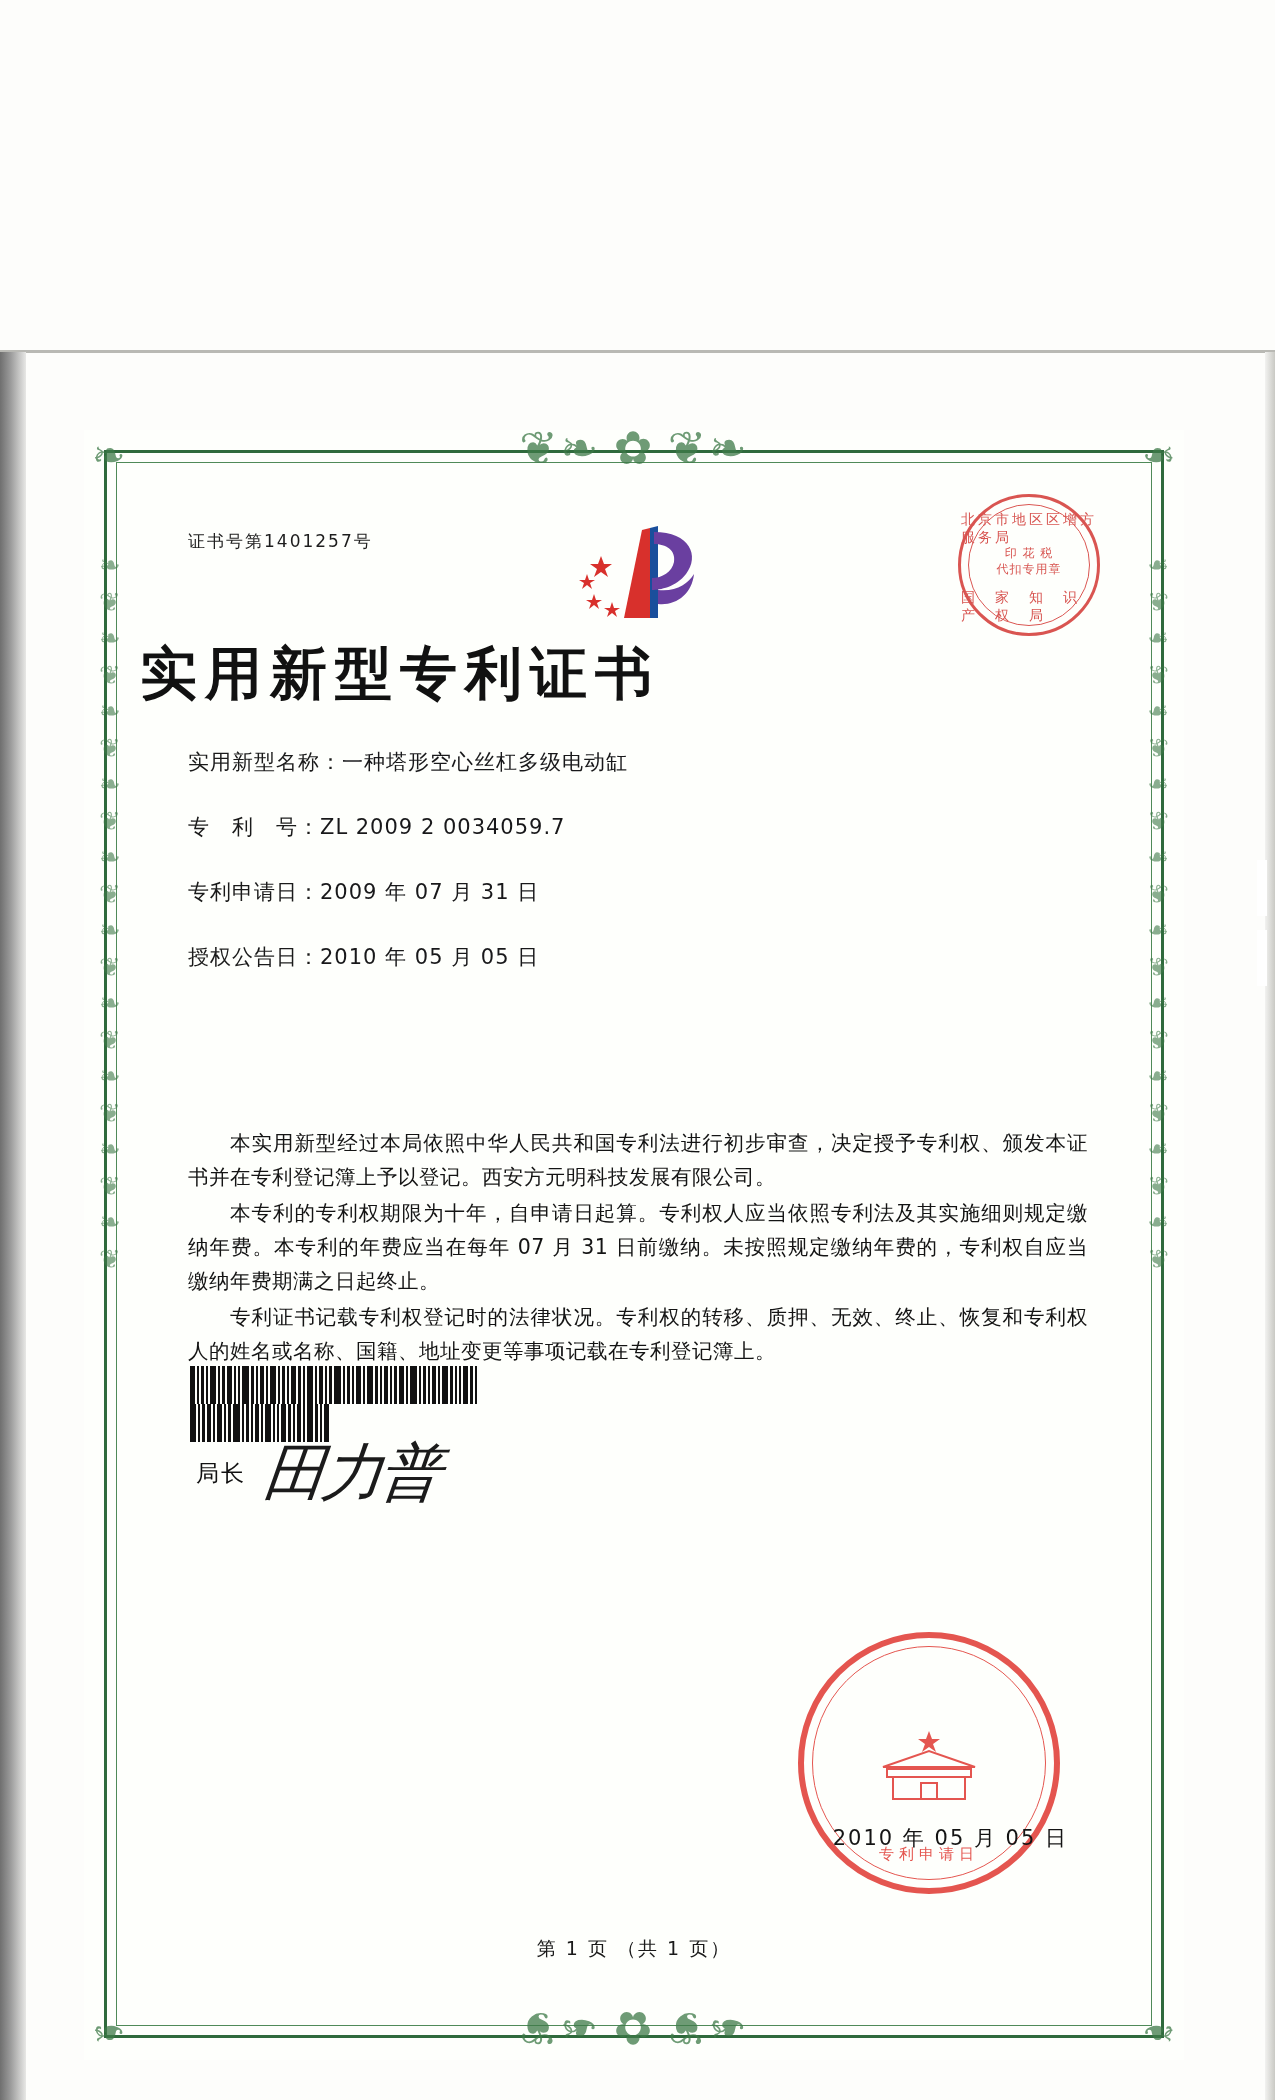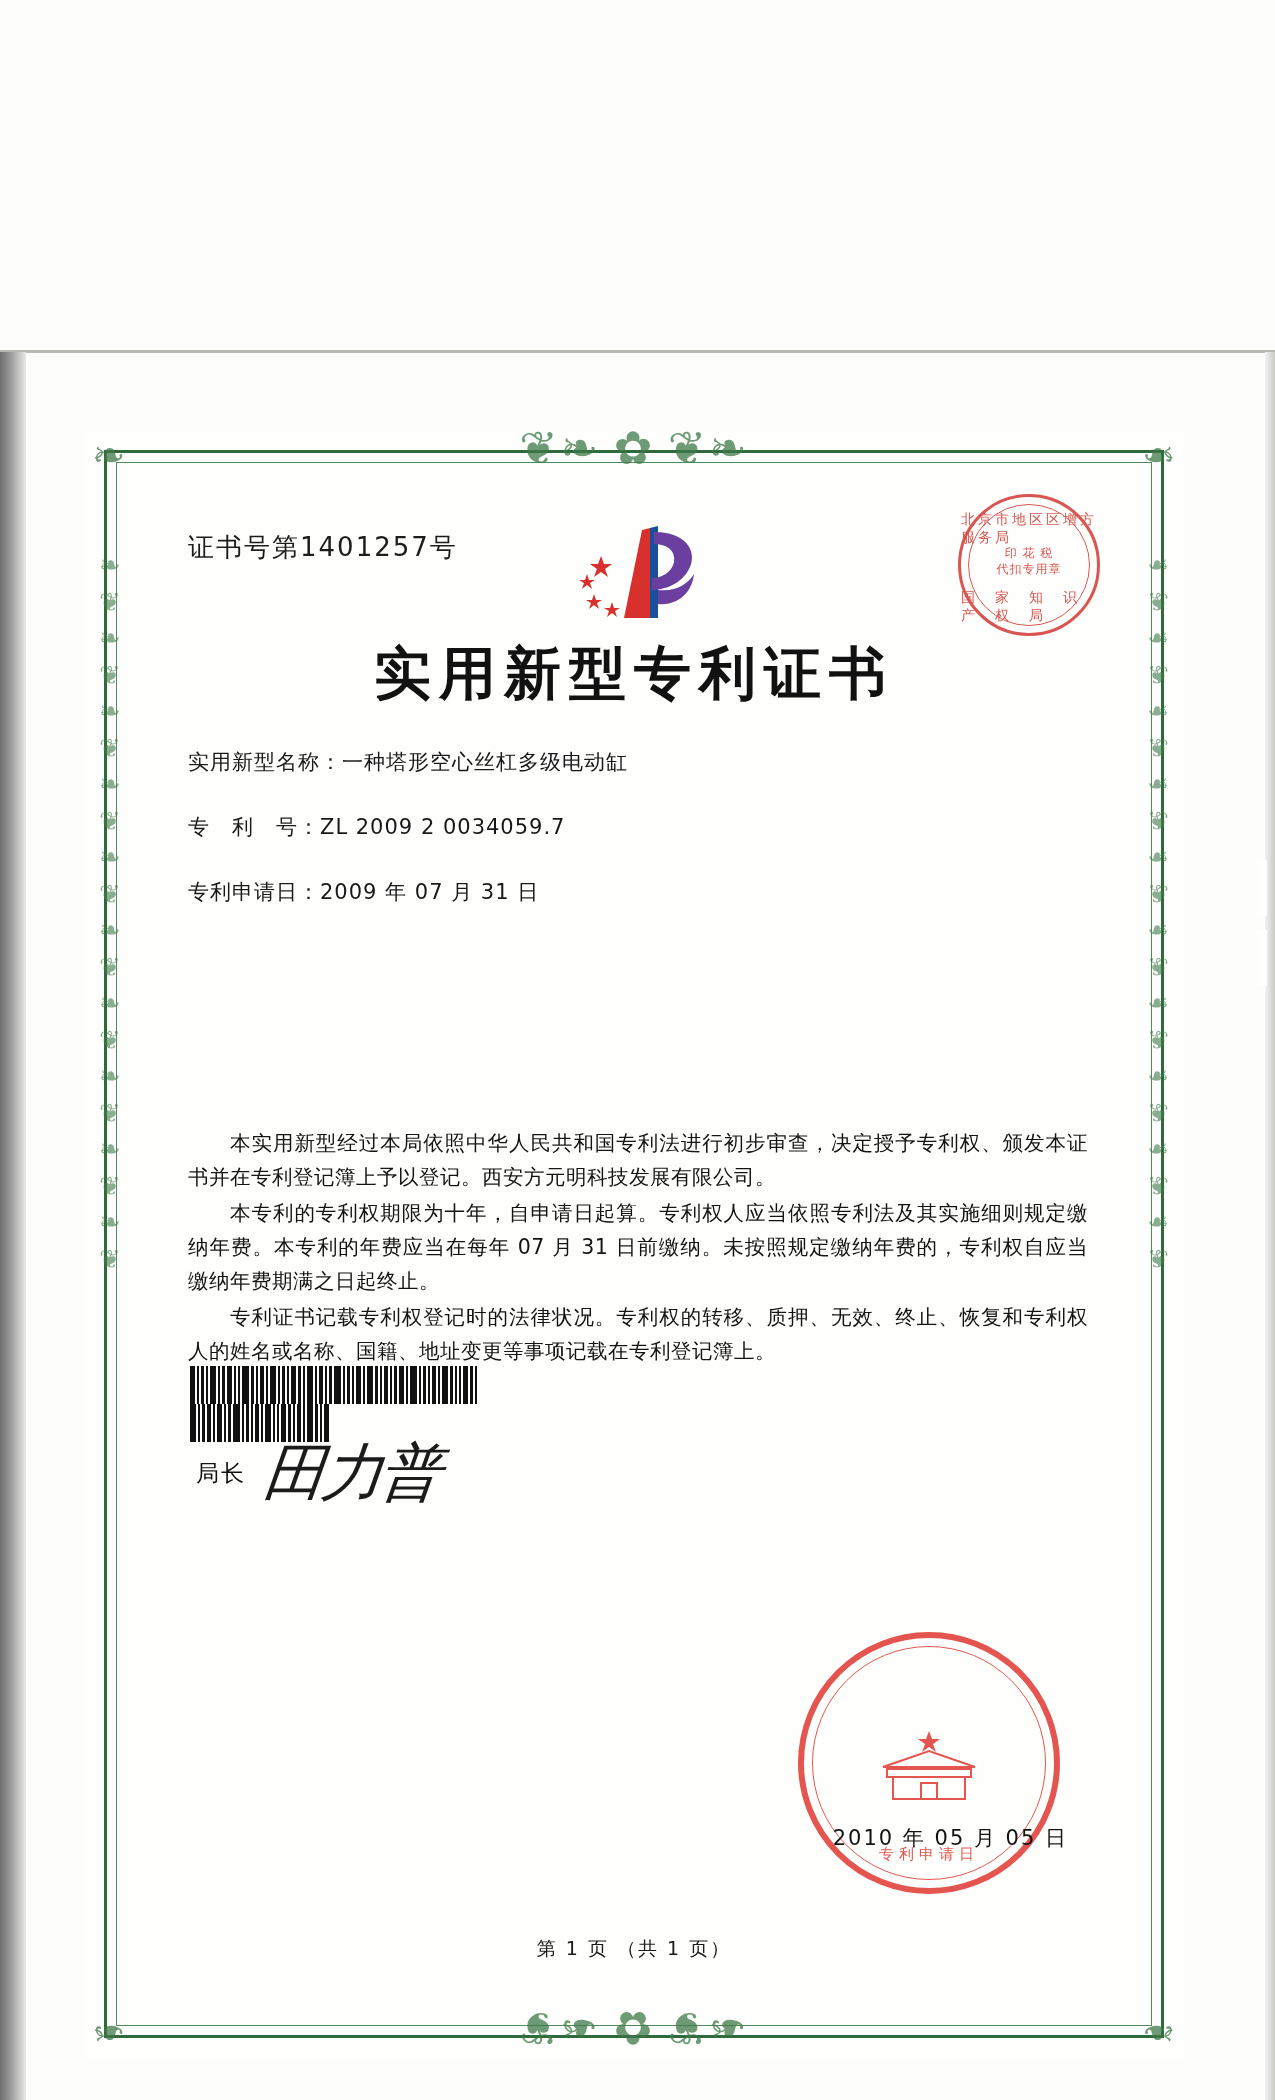--- a/index.html
+++ b/index.html
@@ -118,21 +118,21 @@
   .content {
     position: absolute;
     left: 56px; top: 56px;
     right: 56px; bottom: 58px;
   }
 
   .cert-no {
     position: absolute;
     left: 48px;
     top: 44px;
-    font-size: 26px;
+    font-size: 17px;
     color: #1d1d1d;
     letter-spacing: 2px;
     font-family: "DejaVu Sans", sans-serif;
   }
 
   
   .logo {
     position: absolute;
     left: 50%;
     transform: translateX(-50%);
@@ -178,21 +178,20 @@
     font-size: 12px;
     line-height: 16px;
     letter-spacing: 1px;
     font-family: "DejaVu Sans", sans-serif;
   }
 
   .title {
     position: absolute;
     left: 0; right: 0;
     top: 150px;
-    text-align: center;
     font-size: 57px;
     letter-spacing: 8px;
     font-weight: bold;
     color: #111;
     font-family: Liberation Mono, monospace;
   }
 
   .fields {
     position: absolute;
     left: 48px;
@@ -393,20 +392,23 @@
       <div class="fields">
         <div class="field">
           <span class="lbl">实用新型名称：</span><span class="val">一种塔形空心丝杠多级电动缸</span>
         </div>
         <div class="field">
           <span class="lbl">专　利　号：</span><span class="val">ZL 2009 2 0034059.7</span>
         </div>
         <div class="field">
           <span class="lbl">专利申请日：</span><span class="val">2009 年 07 月 31 日</span>
         </div>
+        <div class="field">
+          <span class="lbl">授权公告日：</span><span class="val">2010 年 05 月 05 日</span>
+        </div>
       </div>
 
       <div class="body-text">
         <p>本实用新型经过本局依照中华人民共和国专利法进行初步审查，决定授予专利权、颁发本证书并在专利登记簿上予以登记。西安方元明科技发展有限公司。</p>
         <p>本专利的专利权期限为十年，自申请日起算。专利权人应当依照专利法及其实施细则规定缴纳年费。本专利的年费应当在每年 07 月 31 日前缴纳。未按照规定缴纳年费的，专利权自应当缴纳年费期满之日起终止。</p>
         <p>专利证书记载专利权登记时的法律状况。专利权的转移、质押、无效、终止、恢复和专利权人的姓名或名称、国籍、地址变更等事项记载在专利登记簿上。</p>
       </div>
 
       <div class="barcode"><span style="width: 5px;"></span><span style="width: 2px;"></span><span style="width: 3px;"></span><span style="width: 2px;"></span><span style="width: 6px;"></span><span style="width: 2px;"></span><span style="width: 3px;"></span><span style="width: 5px;"></span><span style="width: 2px;"></span><span style="width: 2px;"></span><span style="width: 7px;"></span><span style="width: 3px;"></span><span style="width: 2px;"></span><span style="width: 4px;"></span><span style="width: 2px;"></span><span style="width: 6px;"></span><span style="width: 2px;"></span><span style="width: 3px;"></span><span style="width: 2px;"></span><span style="width: 5px;"></span><span style="width: 3px;"></span><span style="width: 2px;"></span><span style="width: 6px;"></span><span style="width: 2px;"></span><span style="width: 4px;"></span><span style="width: 2px;"></span><span style="width: 3px;"></span><span style="width: 7px;"></span><span style="width: 2px;"></span><span style="width: 3px;"></span><span style="width: 2px;"></span><span style="width: 5px;"></span><span style="width: 2px;"></span><span style="width: 6px;"></span><span style="width: 3px;"></span><span style="width: 2px;"></span><span style="width: 4px;"></span><span style="width: 2px;"></span><span style="width: 3px;"></span><span style="width: 5px;"></span><span style="width: 2px;"></span><span style="width: 7px;"></span><span style="width: 2px;"></span><span style="width: 3px;"></span><span style="width: 2px;"></span><span style="width: 4px;"></span><span style="width: 2px;"></span><span style="width: 6px;"></span><span style="width: 3px;"></span><span style="width: 2px;"></span><span style="width: 2px;"></span><span style="width: 5px;"></span><span style="width: 3px;"></span><span style="width: 2px;"></span><span style="width: 6px;"></span><span style="width: 2px;"></span><span style="width: 3px;"></span><span style="width: 4px;"></span><span style="width: 2px;"></span><span style="width: 5px;"></span><span style="width: 2px;"></span><span style="width: 3px;"></span><span style="width: 7px;"></span><span style="width: 2px;"></span><span style="width: 3px;"></span><span style="width: 2px;"></span><span style="width: 4px;"></span><span style="width: 2px;"></span><span style="width: 6px;"></span><span style="width: 2px;"></span><span style="width: 2px;"></span><span style="width: 5px;"></span><span style="width: 3px;"></span><span style="width: 2px;"></span><span style="width: 4px;"></span><span style="width: 2px;"></span><span style="width: 6px;"></span><span style="width: 3px;"></span><span style="width: 2px;"></span><span style="width: 5px;"></span></div>
 

